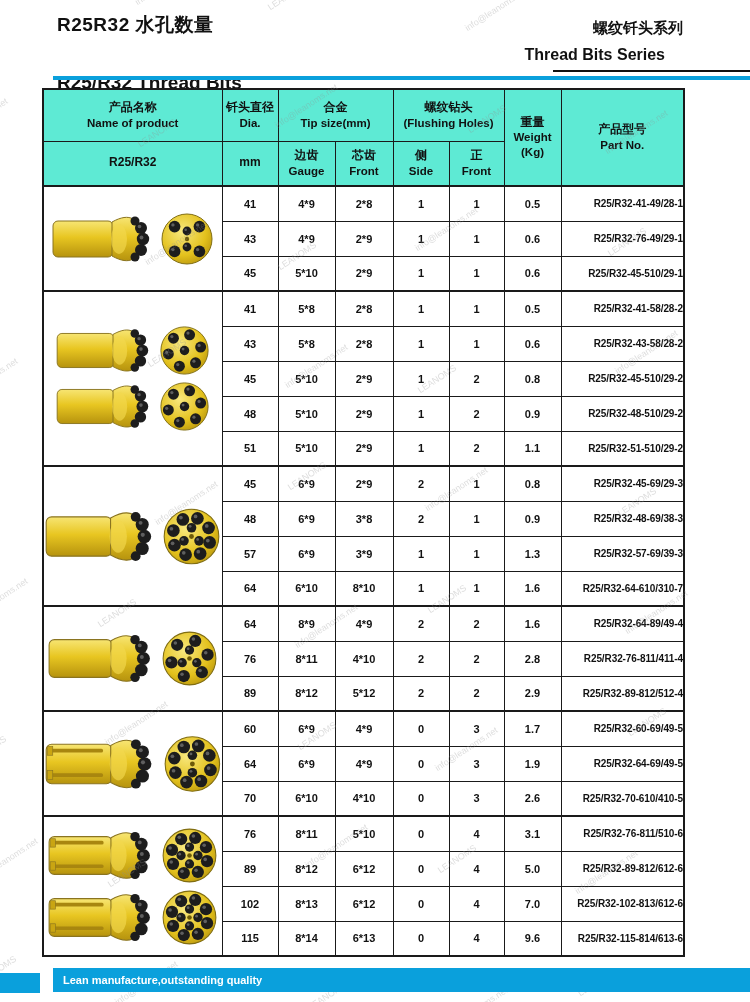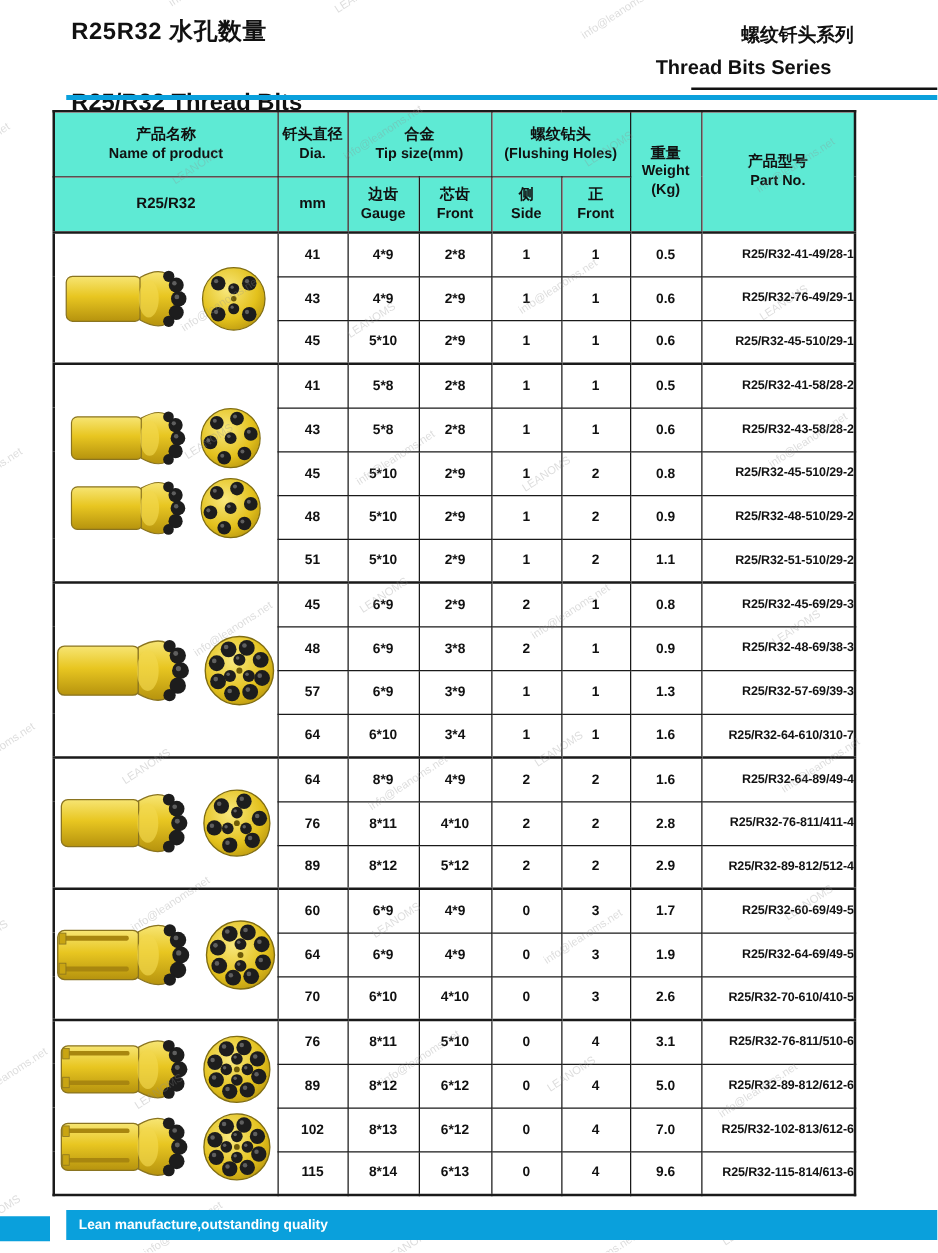--- a/index.html
+++ b/index.html
@@ -459,21 +459,21 @@
         <td>6*9</td>
         <td>3*9</td>
         <td>1</td>
         <td>1</td>
         <td>1.3</td>
         <td class="partno">R25/R32-57-69/39-3</td>
       </tr>
       <tr>
         <td>64</td>
         <td>6*10</td>
-        <td>3*4</td>
+        <td>8*10</td>
         <td>1</td>
         <td>1</td>
         <td>1.6</td>
         <td class="partno">R25/R32-64-610/310-7</td>
       </tr>
       <tr class="group-start">
         <td rowspan="3" class="img-cell">
           <div class="pair">
             <svg width="109" height="59" viewBox="0 0 104 56">
     <defs>

